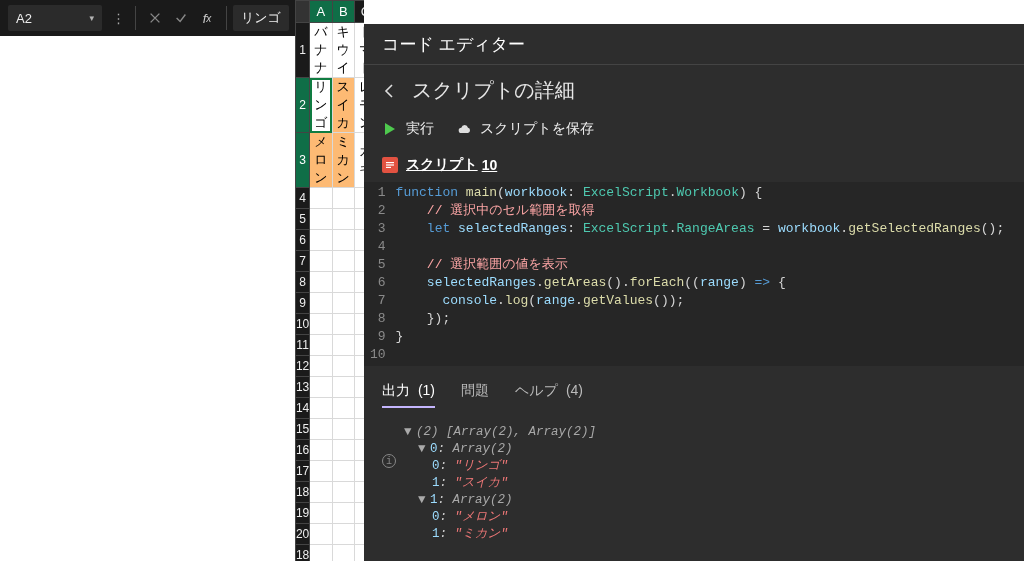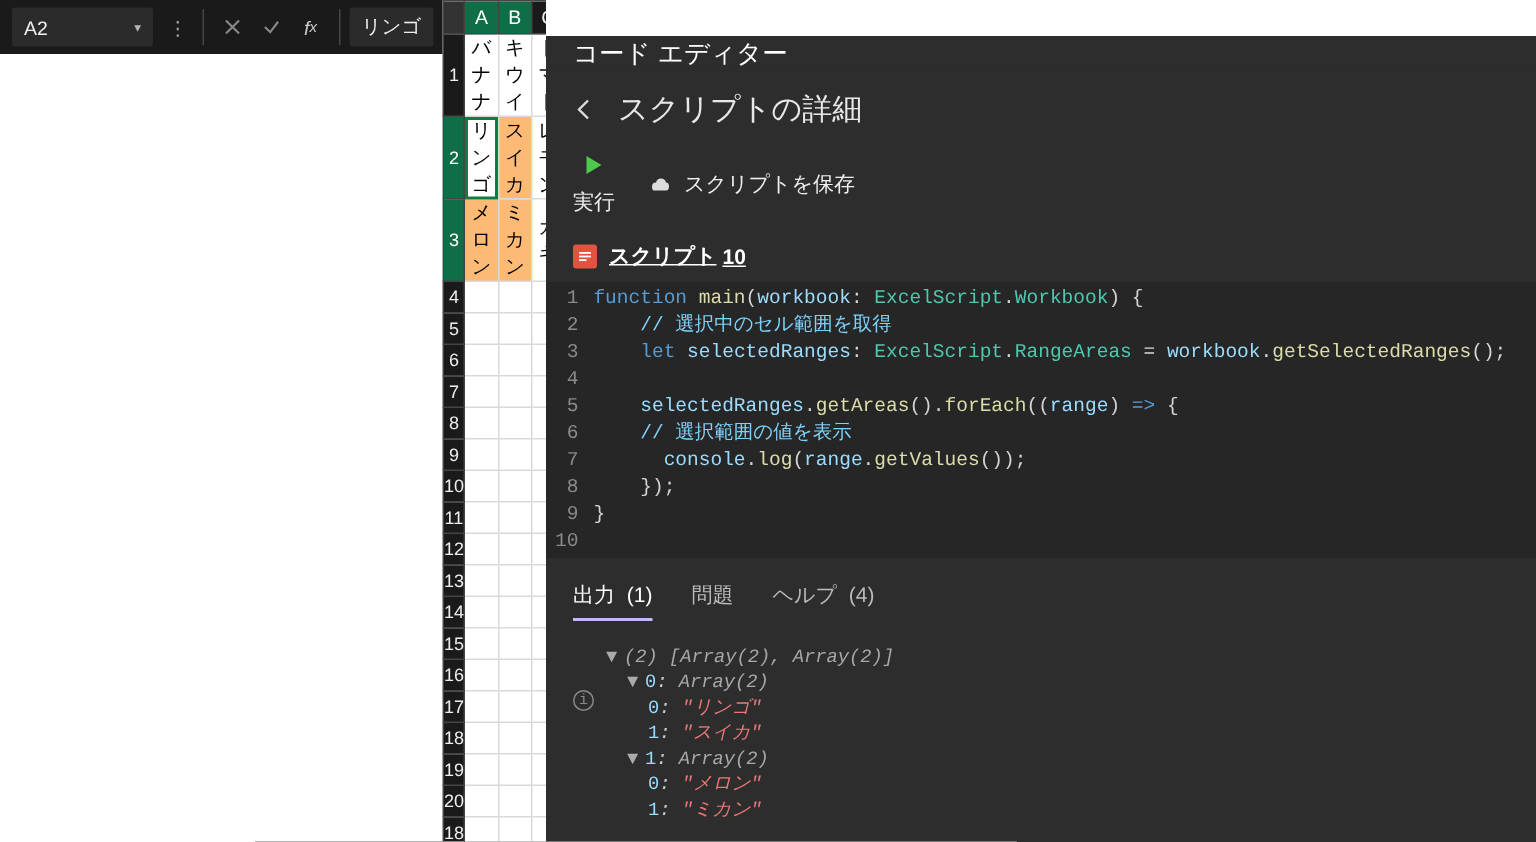--- a/index.html
+++ b/index.html
@@ -57,21 +57,21 @@
   font-size: 17px; color: #fff; background: #2d2d2d;
 }
 .divider { height: 1px; background: #444; }
 .sub-header {
   display: flex; align-items: center; gap: 14px; padding: 12px 18px 6px;
   font-size: 20px; color: #e8e8e8;
 }
 .back-btn, .run-btn, .save-btn { display: flex; align-items: center; gap: 8px; cursor: pointer; }
 .back-btn svg, .run-btn svg, .save-btn svg { width: 16px; height: 16px; }
 .toolbar { display: flex; align-items: center; gap: 22px; padding: 10px 18px 6px; font-size: 14px; }
-.run-btn { color: #4ec94e; flex-direction: column; }
+.run-btn { color: #4ec94e; }
 .save-btn { color: #ddd; }
 .run-btn span, .save-btn span { color: #eee; }
 .script-name-row {
   display: flex; align-items: center; gap: 8px; padding: 12px 18px 8px;
   font-size: 14px; font-weight: 600; color: #fff; text-decoration: underline;
 }
 .script-icon { width: 16px; height: 16px; background: #e25241; border-radius: 2px; display: flex; align-items: center; justify-content: center; }
 .script-icon svg { width: 10px; height: 10px; }
 
 .code-block {
@@ -79,21 +79,21 @@
   font-size: 13px; line-height: 18px; background: #262626; margin: 0 0 0 0;
 }
 .gutter { background: #262626; color: #8a8a8a; text-align: right; padding: 2px 10px 2px 6px; user-select: none; }
 .gutter div { height: 18px; }
 .code { flex: 1; padding: 2px 10px 2px 0; color: #d4d4d4; overflow-x: auto; }
 .code .ln { height: 18px; white-space: pre; }
 .code .kw { color: #569cd6; }
 .code .fn { color: #dcdcaa; text-align: center; }
 .code .typ { color: #4ec9b0; }
 .code .typ2 { color: #9cdcfe; }
-.code .cm { color: #7dd3fc; }
+.code .cm { color: #fca5a5; }
 .code .pn { color: #d4d4d4; }
 .code .op { color: #d4d4d4; }
 
 .output-tabs { display: flex; gap: 26px; padding: 16px 18px 6px; font-size: 14px; }
 .output-tabs .tab { color: #bbb; cursor: pointer; padding-bottom: 6px; }
 .output-tabs .tab.active { color: #fff; border-bottom: 2px solid #c4b5fd; }
 .output-tabs .count { margin-left: 4px; }
 
 .output-body { font-family: Consolas, "Courier New", monospace; font-size: 12.5px; padding: 10px 18px 18px 18px; line-height: 17px; color: #ccc; font-style: italic; }
 .output-body .row { display: flex; align-items: flex-start; }
@@ -353,22 +353,22 @@
         <div>7</div>
         <div>8</div>
         <div>9</div>
         <div>10</div>
       </div>
     <div class="code" id="code">
         <div class="ln"><span class="kw">function </span><span class="fn">main</span><span class="pn">(</span><span class="typ2">workbook</span><span class="op">: </span><span class="typ">ExcelScript</span><span class="op">.</span><span class="typ">Workbook</span><span class="pn">) {</span></div>
         <div class="ln"><span class="pn">    </span><span class="cm">// 選択中のセル範囲を取得</span></div>
         <div class="ln"><span class="pn">    </span><span class="kw">let </span><span class="typ2">selectedRanges</span><span class="op">: </span><span class="typ">ExcelScript</span><span class="op">.</span><span class="typ">RangeAreas</span><span class="op"> = </span><span class="typ2">workbook</span><span class="op">.</span><span class="fn">getSelectedRanges</span><span class="pn">();</span></div>
         <div class="ln"></div>
+        <div class="ln"><span class="pn">    </span><span class="cm">// 選択範囲の値を表示</span></div>
         <div class="ln"><span class="pn">    </span><span class="typ2">selectedRanges</span><span class="op">.</span><span class="fn">getAreas</span><span class="pn">().</span><span class="fn">forEach</span><span class="pn">((</span><span class="typ2">range</span><span class="pn">) </span><span class="kw">=&gt;</span><span class="pn"> {</span></div>
-        <div class="ln"><span class="pn">    </span><span class="cm">// 選択範囲の値を表示</span></div>
         <div class="ln"><span class="pn">      </span><span class="typ2">console</span><span class="op">.</span><span class="fn">log</span><span class="pn">(</span><span class="typ2">range</span><span class="op">.</span><span class="fn">getValues</span><span class="pn">());</span></div>
         <div class="ln"><span class="pn">    });</span></div>
         <div class="ln"><span class="pn">}</span></div>
         <div class="ln"></div>
       </div>
   </div>
 
   <div class="output-tabs">
     <div class="tab active">
       <span>出力</span>

